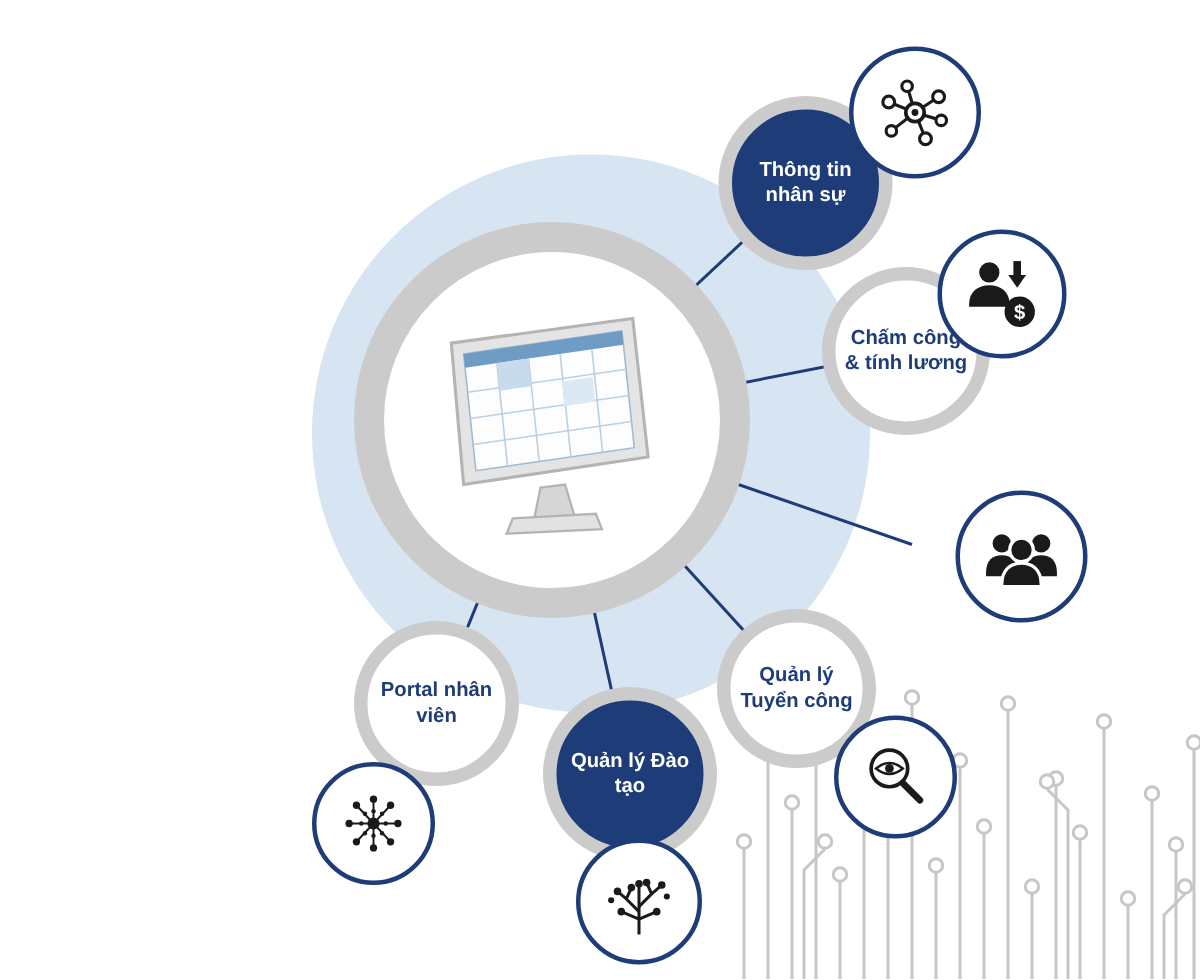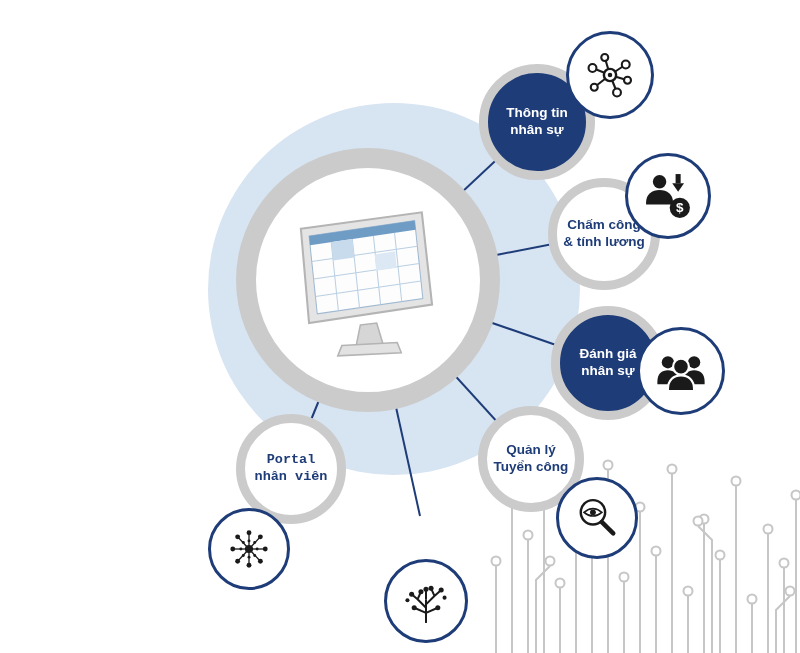--- a/index.html
+++ b/index.html
@@ -132,30 +132,30 @@
   </div>
 
   <div class="node primary" style="left:479px; top:64px; width:116px; height:116px;">
     <span>Thông tin nhân sự</span>
   </div>
 
   <div class="node light" style="left:548px; top:178px; width:112px; height:112px;">
     <span>Chấm công &amp; tính lương</span>
   </div>
 
-  <div class="node primary" style="left:551px; top:306px; width:114px; height:114px;">
-    <span>Đánh giá nhân sự</span>
-  </div>
 
   <div class="node light" style="left:478px; top:406px; width:106px; height:106px;">
     <span>Quản lý Tuyển công</span>
   </div>
 
-
-  <div class="node light" style="left:236px; top:414px; width:110px; height:110px;font-family:Liberation Mono, monospace;">
+  <div class="node primary" style="left:362px; top:458px; width:116px; height:116px;">
+    <span>Quản lý Đào tạo</span>
+  </div>
+
+  <div class="node light" style="left:236px; top:414px; width:110px; height:110px;">
     <span>Portal nhân viên</span>
   </div>
 
   <div class="icon-circle" style="left:566px; top:31px; width:88px; height:88px;">
     <svg width="56" height="56" viewBox="0 0 64 64">
       <g stroke="#1a1a1a" stroke-width="2.4" fill="none">
         <line x1="32" y1="32" x2="50" y2="20"></line>
         <line x1="32" y1="32" x2="52" y2="38"></line>
         <line x1="32" y1="32" x2="40" y2="52"></line>
         <line x1="32" y1="32" x2="14" y2="46"></line>

